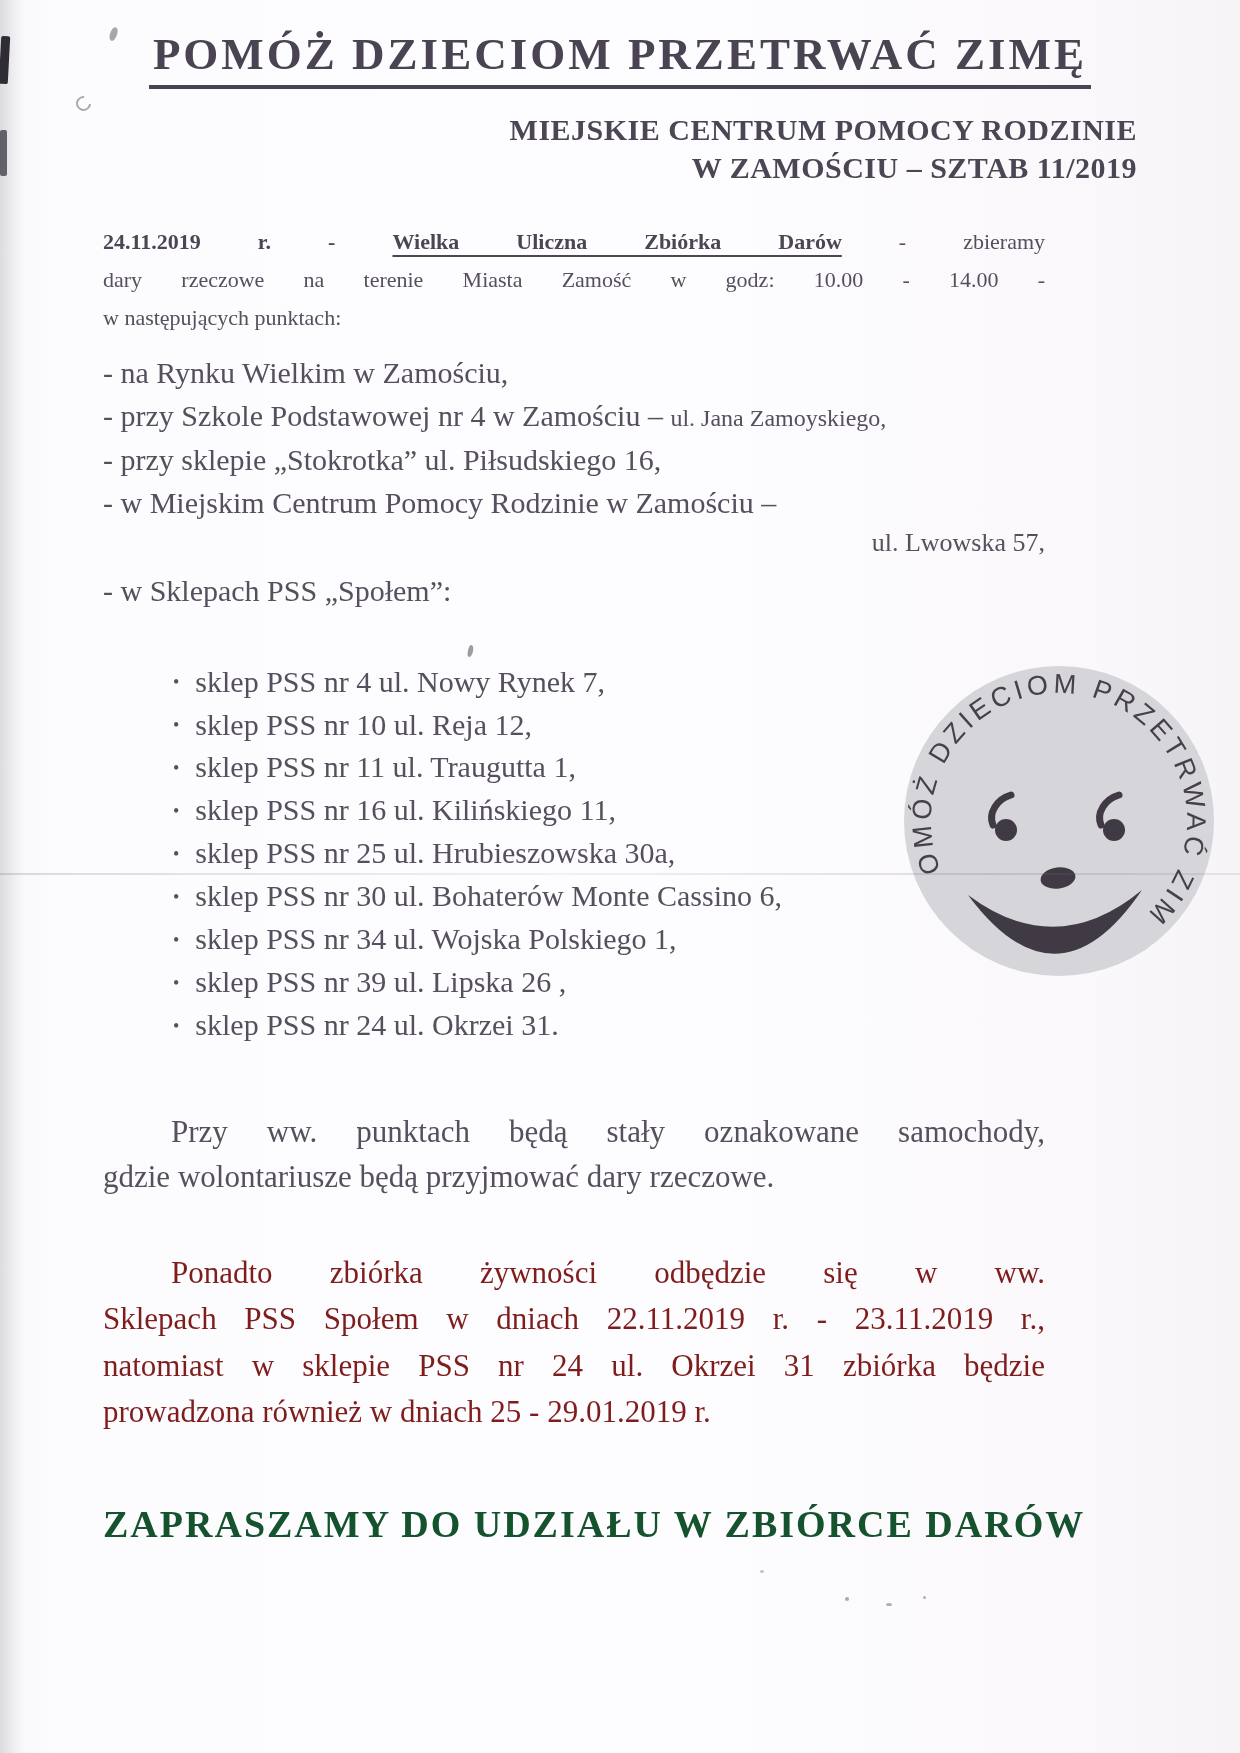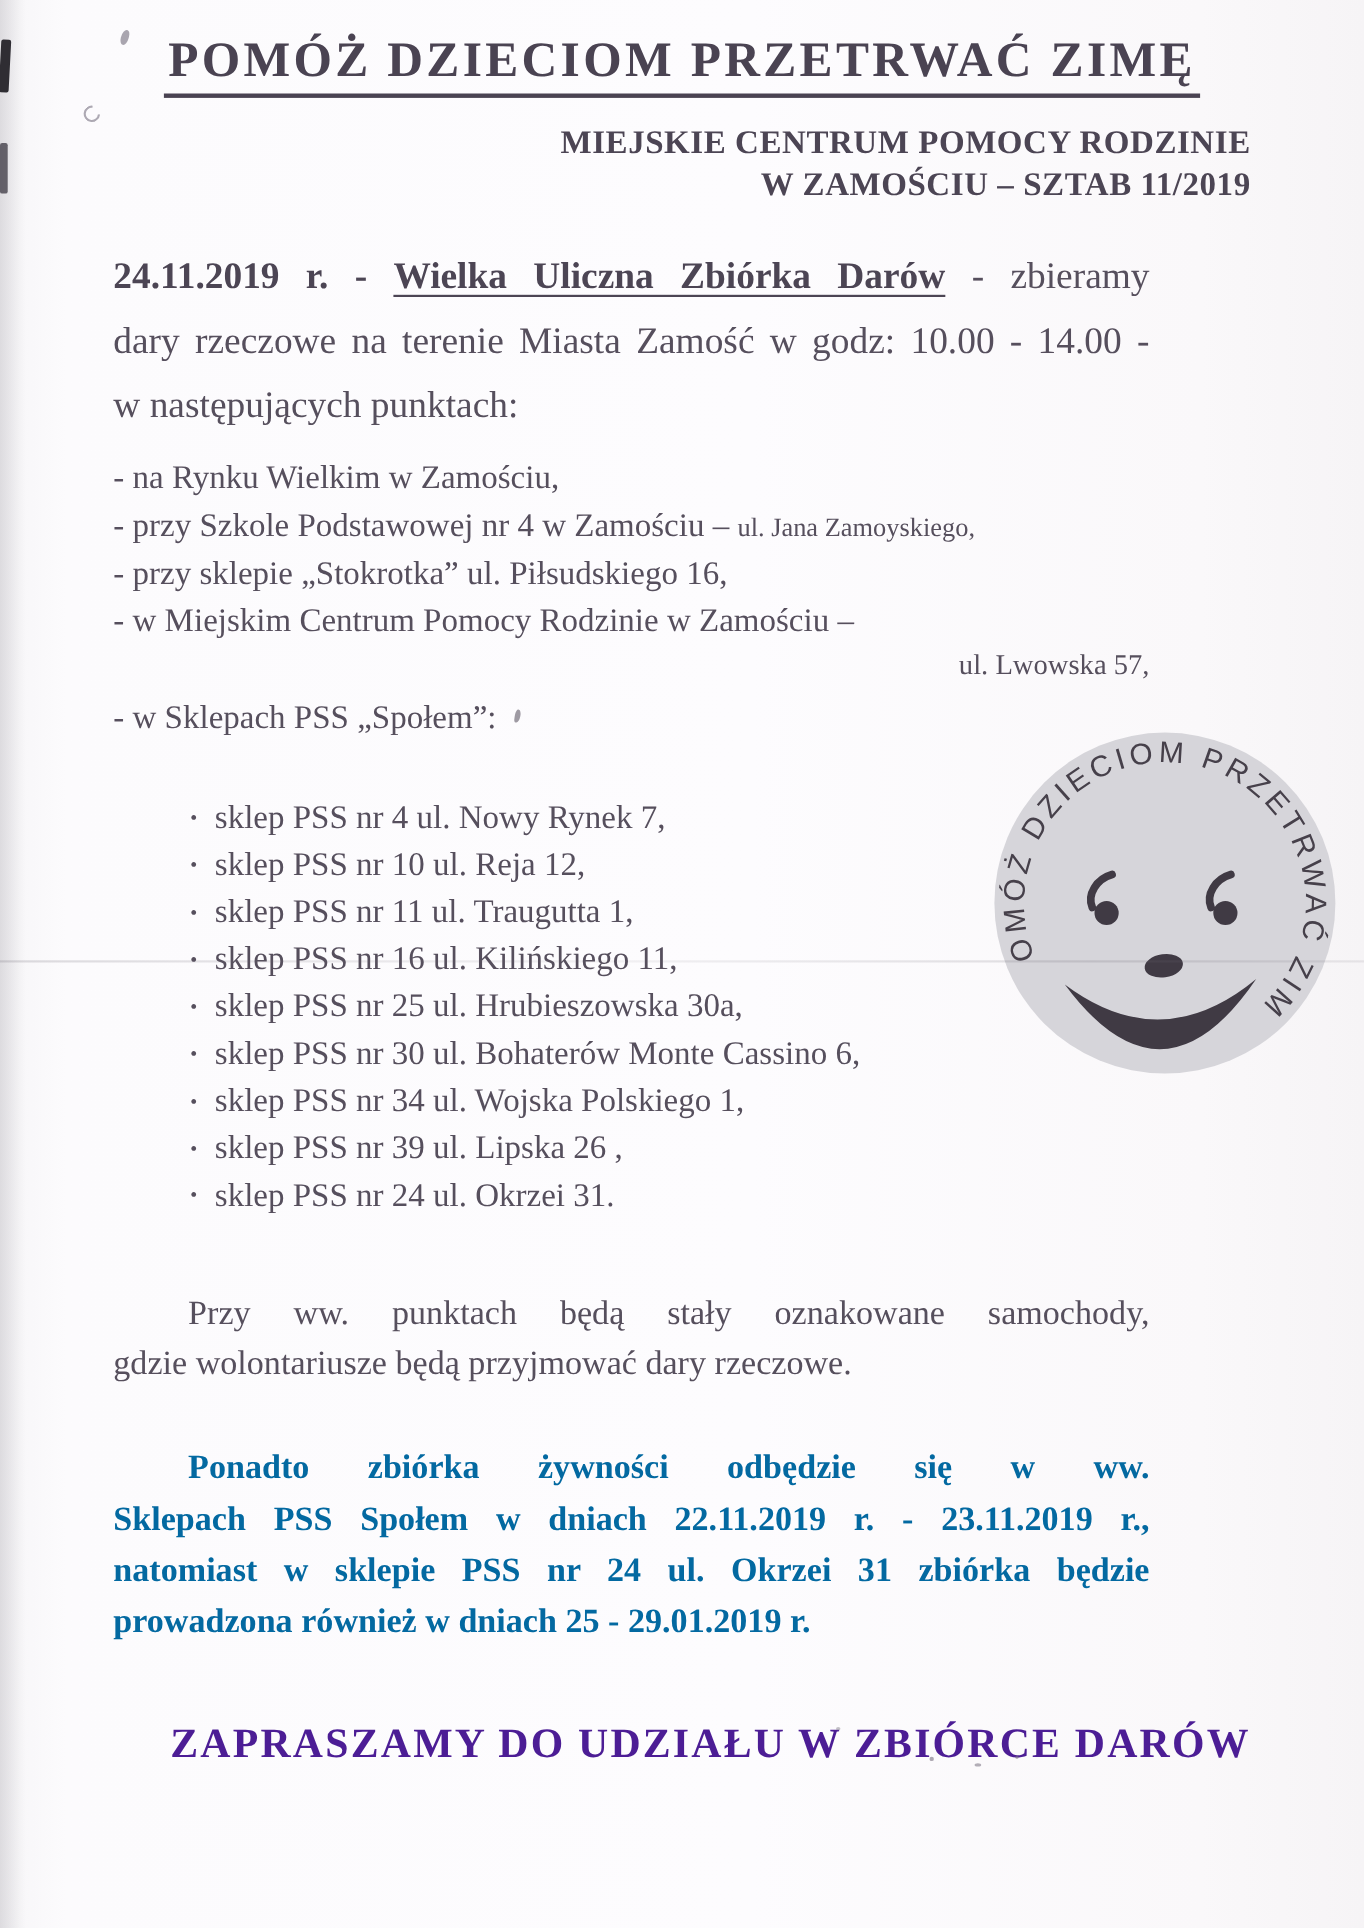--- a/index.html
+++ b/index.html
@@ -16,44 +16,44 @@
   .title-wrap{text-align:center;}
   .doc-title{
     display:inline-block;margin:0;
     font-size:45px;font-weight:bold;letter-spacing:3px;color:#4a4352;
     border-bottom:4px solid #4a4352;padding:0 4px 5px 4px;line-height:1.1;
   }
   .org{margin-top:22px;text-align:right;font-weight:bold;color:#4c4554;
        font-size:30px;line-height:1.28;letter-spacing:0.5px;}
 
   
-  .intro{margin-top:36px;width:942px;font-size:34px;line-height:1.72;}
+  .intro{margin-top:36px;width:942px;font-size:22px;line-height:1.72;}
   .jl{text-align:justify;text-align-last:justify;}
   .b{font-weight:bold;color:#4c4554;}
   .ev{font-weight:bold;color:#4c4554;text-decoration:underline;text-underline-offset:6px;text-decoration-thickness:2px;}
 
   
   .points{margin-top:14px;font-size:30px;line-height:1.45;width:960px;}
   .points .small{font-size:24px;}
   .note-right{font-size:26px;text-align:right;padding-right:10px;width:942px;line-height:1.4;}
   .gap-top{margin-top:8px;}
 
   
   .shops{list-style:none;margin:48px 0 0 70px;padding:0;font-size:30px;line-height:1.43;}
   .shops li::before{content:"•";font-size:0.6em;vertical-align:0.18em;margin-right:16px;color:#564f5d;}
 
   
   .para{width:942px;font-size:31px;line-height:1.45;}
   .para-cars{margin-top:63px;}
-  .para-food{margin-top:50px;font-weight:bold;color:#0369a1;line-height:1.5;}
+  .para-food{margin-top:50px;font-weight:normal;color:#7f1d1d;line-height:1.5;}
   .indent{padding-left:68px;}
 
   
-  .closing{margin:66px 0 0 0;text-align:right;font-size:38px;font-weight:bold;
-           letter-spacing:2px;color:#4c1d95;}
+  .closing{margin:66px 0 0 0;text-align:left;font-size:38px;font-weight:bold;
+           letter-spacing:2px;color:#14532d;}
 
   
   .logo{position:absolute;left:893px;top:664px;width:330px;height:320px;z-index:1;}
 
   
   .artifact{position:absolute;z-index:3;pointer-events:none;}
   .edge-shadow{left:0;top:0;width:26px;height:1753px;
       background:linear-gradient(90deg,rgba(60,55,65,0.10),rgba(60,55,65,0) 90%);}
   .speck1{left:0;top:36px;width:9px;height:48px;background:#2f2d33;transform:rotate(3deg);border-radius:2px;}
   .speck2{left:0;top:130px;width:7px;height:46px;background:#4d4a53;opacity:.85;border-radius:2px;}

